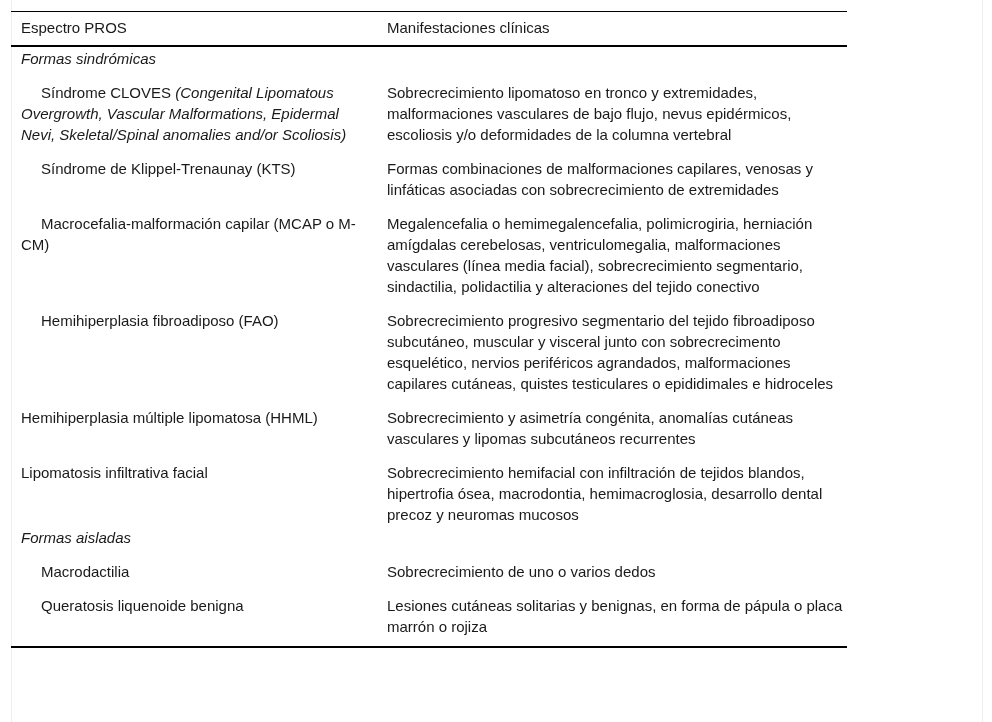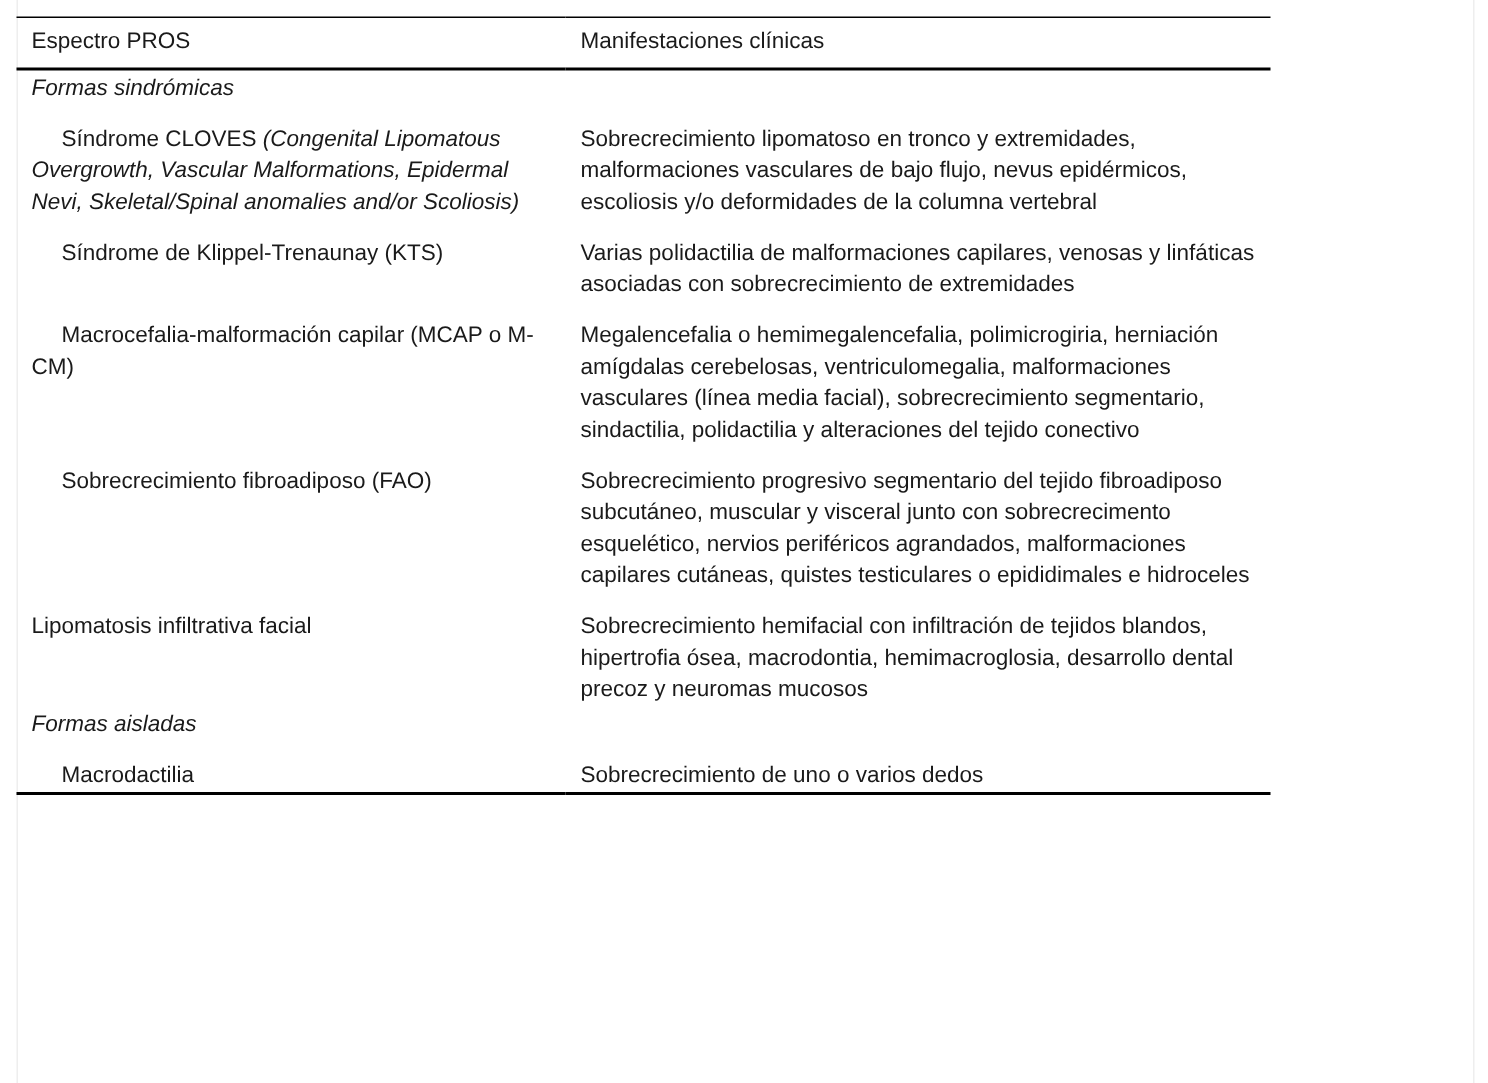--- a/index.html
+++ b/index.html
@@ -33,35 +33,43 @@
   <tbody id="tbody">
       <tr class="section">
         <td colspan="2" class="it">Formas sindrómicas</td>
       </tr>
       <tr>
         <td class="c1"><span class="ind"></span><span>Síndrome CLOVES </span><span class="it">(Congenital Lipomatous Overgrowth, Vascular Malformations, Epidermal Nevi, Skeletal/Spinal anomalies and/or Scoliosis)</span></td>
         <td>Sobrecrecimiento lipomatoso en tronco y extremidades, malformaciones vasculares de bajo flujo, nevus epidérmicos, escoliosis y/o deformidades de la columna vertebral</td>
       </tr>
       <tr>
         <td class="c1"><span class="ind"></span><span>Síndrome de Klippel-Trenaunay (KTS)</span></td>
-        <td>Varias polidactilia de malformaciones capilares, venosas y linfáticas asociadas con sobrecrecimiento de extremidades</td>
+        <td>Formas combinaciones de malformaciones capilares, venosas y linfáticas asociadas con sobrecrecimiento de extremidades</td>
       </tr>
       <tr>
         <td class="c1"><span class="ind"></span><span>Macrocefalia-malformación capilar (MCAP o M-CM)</span></td>
         <td>Megalencefalia o hemimegalencefalia, polimicrogiria, herniación amígdalas cerebelosas, ventriculomegalia, malformaciones vasculares (línea media facial), sobrecrecimiento segmentario, sindactilia, polidactilia y alteraciones del tejido conectivo</td>
       </tr>
       <tr>
-        <td class="c1"><span class="ind"></span><span>Sobrecrecimiento fibroadiposo (FAO)</span></td>
+        <td class="c1"><span class="ind"></span><span>Hemihiperplasia fibroadiposo (FAO)</span></td>
         <td>Sobrecrecimiento progresivo segmentario del tejido fibroadiposo subcutáneo, muscular y visceral junto con sobrecrecimento esquelético, nervios periféricos agrandados, malformaciones capilares cutáneas, quistes testiculares o epididimales e hidroceles</td>
+      </tr>
+      <tr>
+        <td class="c1"><span>Hemihiperplasia múltiple lipomatosa (HHML)</span></td>
+        <td>Sobrecrecimiento y asimetría congénita, anomalías cutáneas vasculares y lipomas subcutáneos recurrentes</td>
       </tr>
       <tr>
         <td class="c1"><span>Lipomatosis infiltrativa facial</span></td>
         <td>Sobrecrecimiento hemifacial con infiltración de tejidos blandos, hipertrofia ósea, macrodontia, hemimacroglosia, desarrollo dental precoz y neuromas mucosos</td>
       </tr>
       <tr class="section">
         <td colspan="2" class="it">Formas aisladas</td>
       </tr>
       <tr>
         <td class="c1"><span class="ind"></span><span>Macrodactilia</span></td>
         <td>Sobrecrecimiento de uno o varios dedos</td>
       </tr>
+      <tr class="last">
+        <td class="c1"><span class="ind"></span><span>Queratosis liquenoide benigna</span></td>
+        <td>Lesiones cutáneas solitarias y benignas, en forma de pápula o placa marrón o rojiza</td>
+      </tr>
     </tbody>
 </table>
 
 </body></html>

